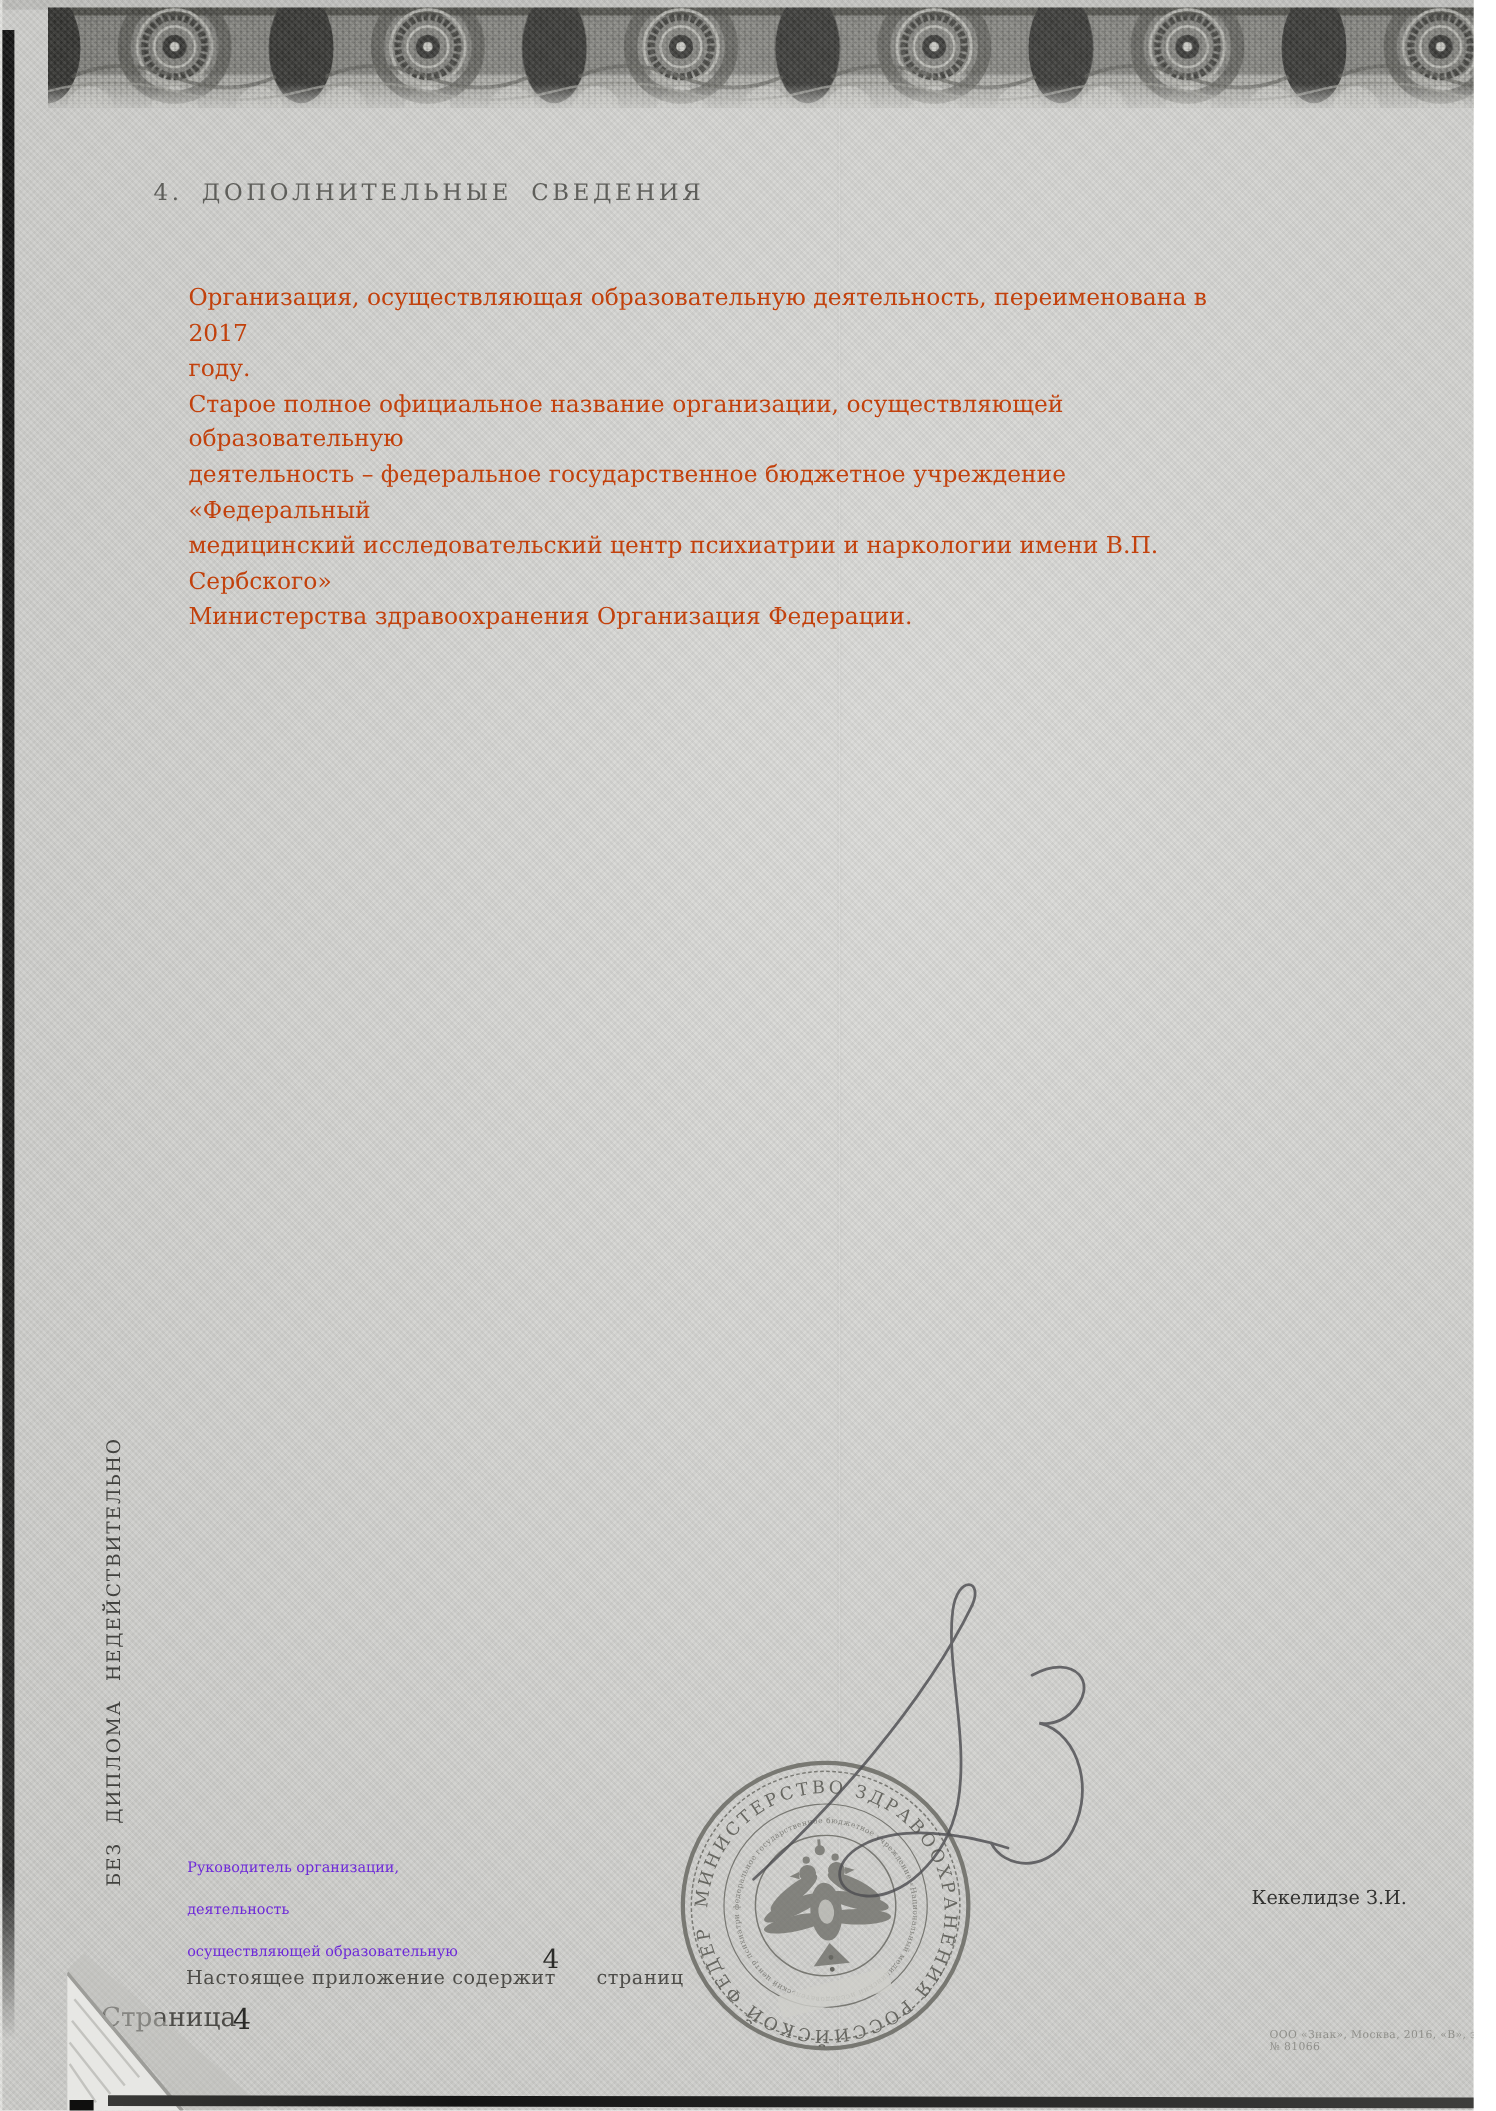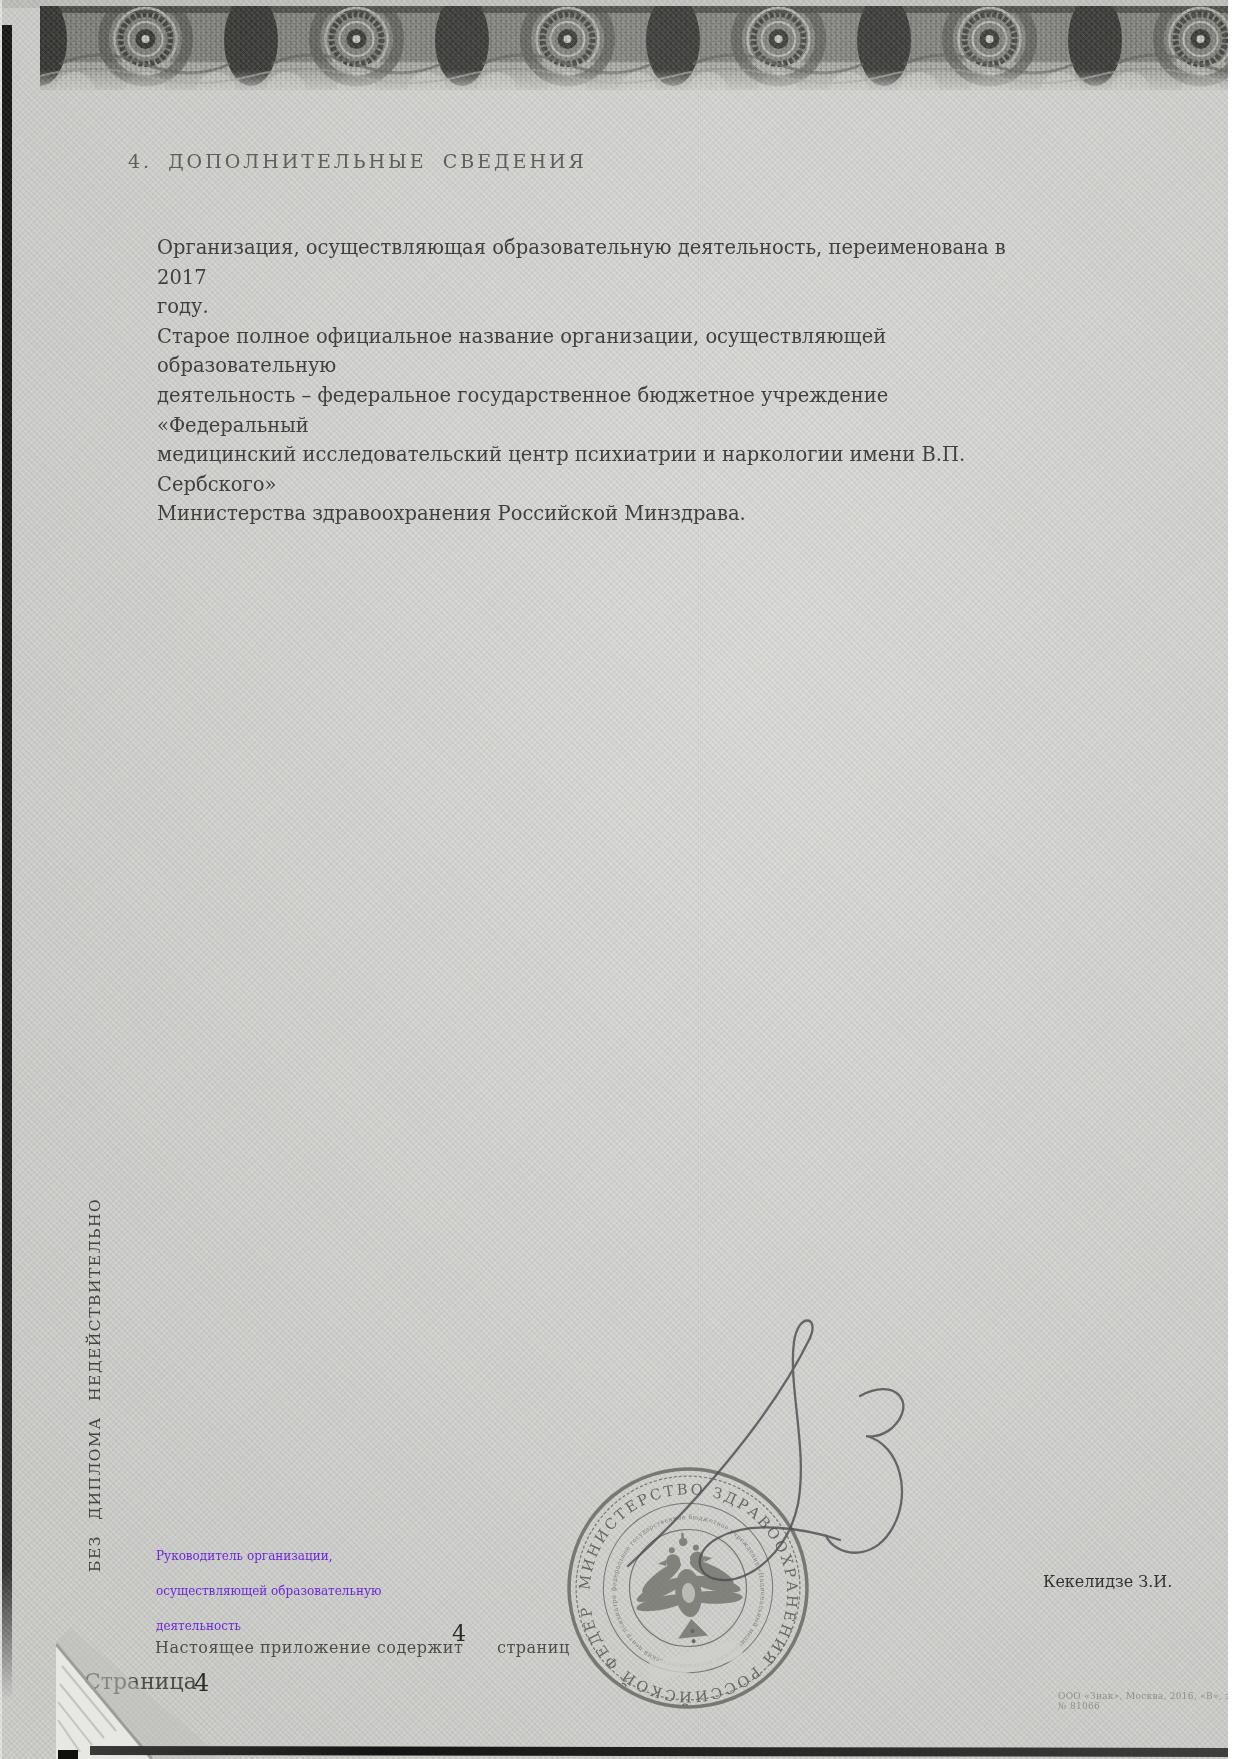--- a/index.html
+++ b/index.html
@@ -40,21 +40,21 @@
     background:linear-gradient(180deg, #141414 0%, #1d1d1c 60%, #2e2e2d 92%, rgba(46,46,45,0) 100%);
   }
   .left-paper-sliver { position:absolute; left:0; top:0; width:2px; height:1759px; background:#efefec; }
 
   .section-heading {
     position:absolute; left:128px; top:150px;
     font-size:19px; letter-spacing:3px; word-spacing:7px; color:#5e5e5a;
   }
   .body-text {
     position:absolute; left:157px; top:233px; width:860px;
-    font-size:19.5px; line-height:29.6px; color:#404040;
+    font-size:19.5px; line-height:29.6px; color:#c2410c;
   }
   .side-watermark {
     position:absolute; left:86px; top:1572px;
     transform:rotate(-90deg); transform-origin:0 0;
     white-space:nowrap; font-size:15.5px; letter-spacing:1.5px; word-spacing:9px; color:#42423f;
   }
   .role-label {
     position:absolute; left:156px; top:1539px; width:340px;
     font-size:12px; line-height:35px; color:#6d28d9;
   }
@@ -116,29 +116,29 @@
   <div class="crease-vertical"></div>
 
   <div class="section-heading">4. ДОПОЛНИТЕЛЬНЫЕ СВЕДЕНИЯ</div>
 
   <div class="body-text">
     <div>Организация, осуществляющая образовательную деятельность, переименована в 2017</div>
     <div>году.</div>
     <div>Старое полное официальное название организации, осуществляющей образовательную</div>
     <div>деятельность – федеральное государственное бюджетное учреждение «Федеральный</div>
     <div>медицинский исследовательский центр психиатрии и наркологии имени В.П. Сербского»</div>
-    <div>Министерства здравоохранения Российской Минздрава.</div>
+    <div>Министерства здравоохранения Организация Федерации.</div>
   </div>
 
   <div class="side-watermark">БЕЗ ДИПЛОМА НЕДЕЙСТВИТЕЛЬНО</div>
 
   <div class="role-label">
     <div>Руководитель организации,</div>
+    <div>деятельность</div>
     <div>осуществляющей образовательную</div>
-    <div>деятельность</div>
   </div>
 
   <div class="seal-wrap">
     <svg viewBox="0 0 250 250" width="252" height="252" xmlns="http://www.w3.org/2000/svg">
       <defs>
         <path id="sealOuterPath" d="M 27 125 A 98 98 0 1 1 26.99 125.2"></path>
         <path id="sealInnerPath" d="M 53 125 A 72 72 0 1 1 52.99 125.2"></path>
       </defs>
       <g stroke="#62625c" fill="none" opacity=".88">
         <circle cx="125" cy="125" r="118" stroke-width="3.5"></circle>

